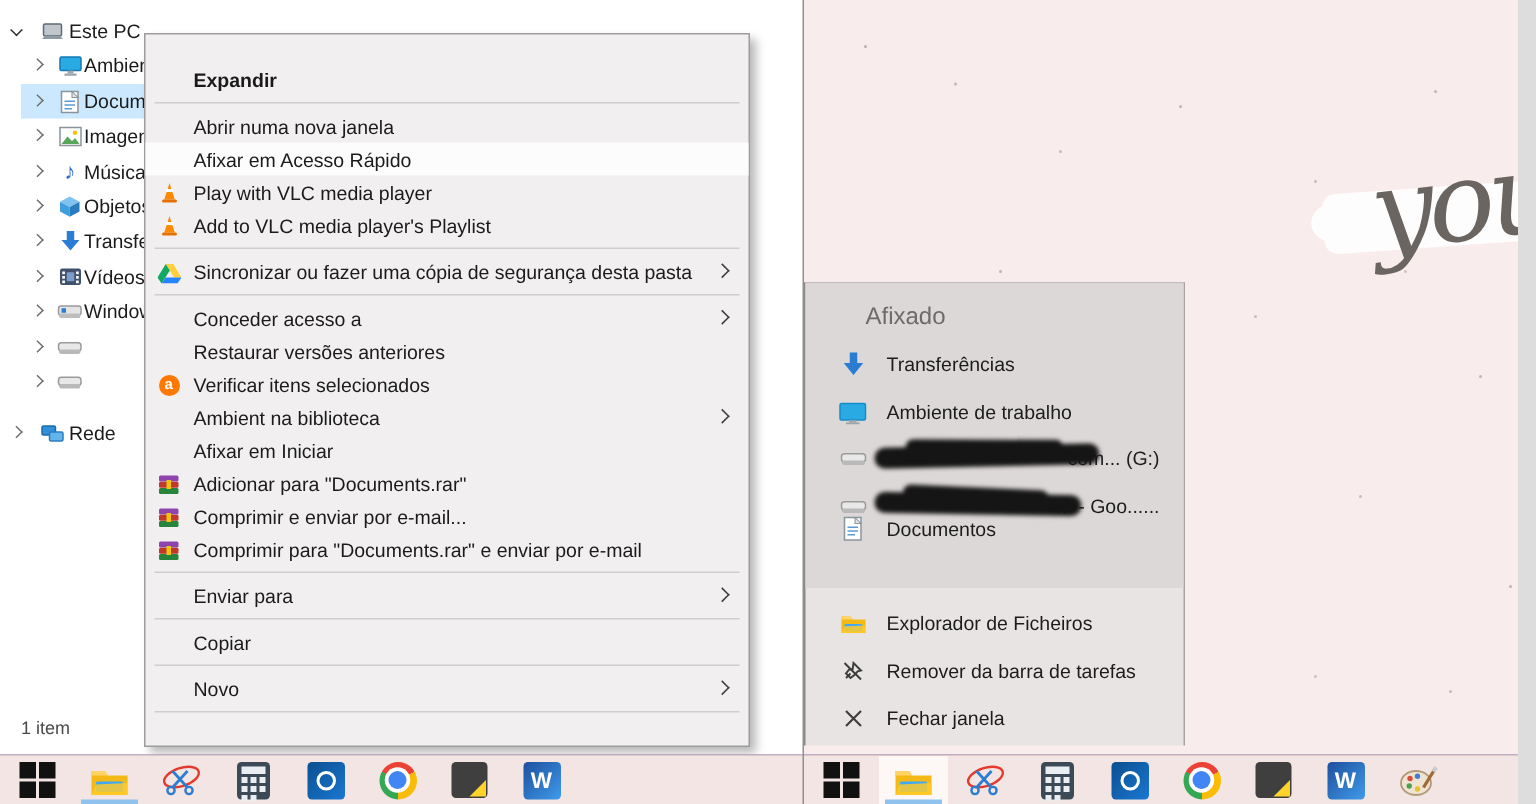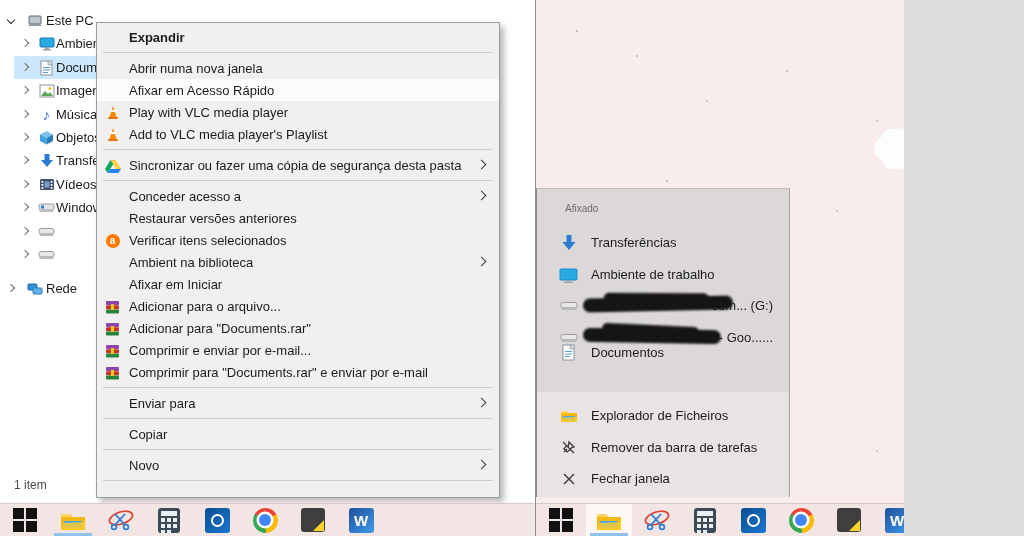--- a/index.html
+++ b/index.html
@@ -1,32 +1,32 @@
 <!DOCTYPE html>
 <html><head>
 <meta charset="utf-8">
 <style>
   html,body{margin:0;padding:0;background:#ddd;}
   *{box-sizing:border-box;}
-  #stage{position:relative;width:904px;height:536px;overflow:hidden;
+  #stage{position:relative;width:1012px;height:536px;overflow:hidden;
          font-family:"Liberation Sans",sans-serif;background:#4c1d95;}
 
   
   #explorer-window{position:absolute;left:0;top:0;width:536px;height:503px;background:#fff;}
   .tree-row{position:absolute;left:0;width:96px;height:23px;display:flex;align-items:center;font-size:13px;color:#1b1b1b;white-space:nowrap;overflow:hidden;}
   .tree-row.sel{background:#cce8ff;left:14px;width:82px;padding-left:0;}
   .chev{width:6px;height:6px;border-right:1.4px solid #6e6e6e;border-bottom:1.4px solid #6e6e6e;transform:rotate(-45deg);position:absolute;top:8px;}
   .chev.open{transform:rotate(45deg);border-color:#2b2b2b;}
   .t-ic{position:absolute;top:3px;width:17px;height:17px;display:flex;align-items:center;justify-content:center;}
   .t-lab{position:absolute;top:4px;font-size:13px;}
   #status-bar{position:absolute;left:14px;top:478px;font-size:12px;color:#4a4a4a;}
 
   
   #context-menu{position:absolute;left:96px;top:22px;width:404px;height:476px;background:#f1eff0;
-    border:1px solid #9d9d9d;box-shadow:4px 4px 6px rgba(0,0,0,.28);z-index:6;padding-top:3px;}
+    border:1px solid #9d9d9d;box-shadow:4px 4px 6px rgba(0,0,0,.28);z-index:6;padding-top:19px;}
   .mi{position:relative;height:22px;display:flex;align-items:center;padding-left:32px;font-size:13px;color:#1b1b1b;white-space:nowrap;}
   .mi.b{font-weight:bold;}
   .mi.hl{background:#fcfcfc;}
   .mico{position:absolute;left:7px;top:3px;width:17px;height:17px;display:flex;align-items:center;justify-content:center;}
   .marrow{position:absolute;right:14px;top:7px;width:7px;height:7px;border-right:1.3px solid #3c3c3c;border-bottom:1.3px solid #3c3c3c;transform:rotate(-45deg);}
   .msep{height:1px;background:#d0cdce;margin:4px 6px;}
 
   
   .taskbar{position:absolute;top:503px;height:33px;background:#f2e5e3;border-top:1px solid rgba(150,120,120,.25);display:flex;align-items:stretch;padding-left:2px;z-index:8;}
   #taskbar-left{left:0;width:536px;}
@@ -60,21 +60,21 @@
     300px 420px 0 rgba(120,95,95,.3),440px 180px 0 rgba(120,95,95,.35),360px 150px 0 rgba(120,95,95,.3);}
   #brush-stroke{position:absolute;left:346px;top:124px;width:170px;height:40px;background:#fefdfd;border-radius:9px;transform:rotate(-4deg);}
   #brush-stroke::after{content:"";position:absolute;left:-8px;top:6px;width:30px;height:26px;background:#fefdfd;border-radius:50%;}
   #wallpaper-word{position:absolute;left:378px;top:92px;font-family:"DejaVu Serif",serif;font-style:italic;
     font-size:74px;color:#6b6561;transform:rotate(-7deg);letter-spacing:-4px;}
 
   
   #jump-list{position:absolute;left:536px;top:188px;width:254px;height:309px;background:#e8e4e3;
     border-right:1px solid #a8a3a2;border-top:1px solid #c2bdbc;border-left:1px solid #8f8a89;z-index:5;}
   #jl-pinned-bg{position:absolute;left:0;top:0;width:100%;height:203px;background:#dcd8d7;}
-  #jl-header{position:absolute;left:28px;top:14px;font-size:10px;color:#6f6b6a;}
+  #jl-header{position:absolute;left:40px;top:14px;font-size:16px;color:#6f6b6a;}
   .jl-row{position:absolute;left:0;width:100%;height:31px;}
   .jl-ic{position:absolute;left:22px;top:6px;width:19px;height:19px;display:flex;align-items:center;justify-content:center;}
   .jl-lab{position:absolute;left:54px;top:8px;font-size:13px;color:#1c1c1c;white-space:nowrap;}
   .jl-lab.tail{left:auto;right:16px;text-align:right;}
   .scribble{position:absolute;left:46px;top:7px;height:14px;background:#151515;border-radius:7px;
     filter:blur(1.3px);transform:rotate(-1.2deg);z-index:2;}
   .scribble::after{content:"";position:absolute;left:14%;top:-4px;width:70%;height:10px;background:#151515;border-radius:6px;transform:rotate(1.5deg);}
 
   
   #seam{position:absolute;left:535px;top:0;width:1px;height:536px;background:#8f8f8f;z-index:9;}
@@ -299,31 +299,20 @@
     </div>
     <div class="mi">
       <span class="mico">
         <svg width="15" height="14">
             <rect x="1" y="1" width="13" height="4" rx="1" fill="#8e44ad"></rect>
             <rect x="1" y="5.2" width="13" height="4" rx="1" fill="#c0392b"></rect>
             <rect x="1" y="9.4" width="13" height="4" rx="1" fill="#27843b"></rect>
             <rect x="6" y="4" width="3" height="6" fill="#f1c40f"></rect>
           </svg>
       </span>
-      <span>Adicionar para o arquivo...</span>
-    </div>
-    <div class="mi">
-      <span class="mico">
-        <svg width="15" height="14">
-            <rect x="1" y="1" width="13" height="4" rx="1" fill="#8e44ad"></rect>
-            <rect x="1" y="5.2" width="13" height="4" rx="1" fill="#c0392b"></rect>
-            <rect x="1" y="9.4" width="13" height="4" rx="1" fill="#27843b"></rect>
-            <rect x="6" y="4" width="3" height="6" fill="#f1c40f"></rect>
-          </svg>
-      </span>
       <span>Adicionar para "Documents.rar"</span>
     </div>
     <div class="mi">
       <span class="mico">
         <svg width="15" height="14">
             <rect x="1" y="1" width="13" height="4" rx="1" fill="#8e44ad"></rect>
             <rect x="1" y="5.2" width="13" height="4" rx="1" fill="#c0392b"></rect>
             <rect x="1" y="9.4" width="13" height="4" rx="1" fill="#27843b"></rect>
             <rect x="6" y="4" width="3" height="6" fill="#f1c40f"></rect>
           </svg>

